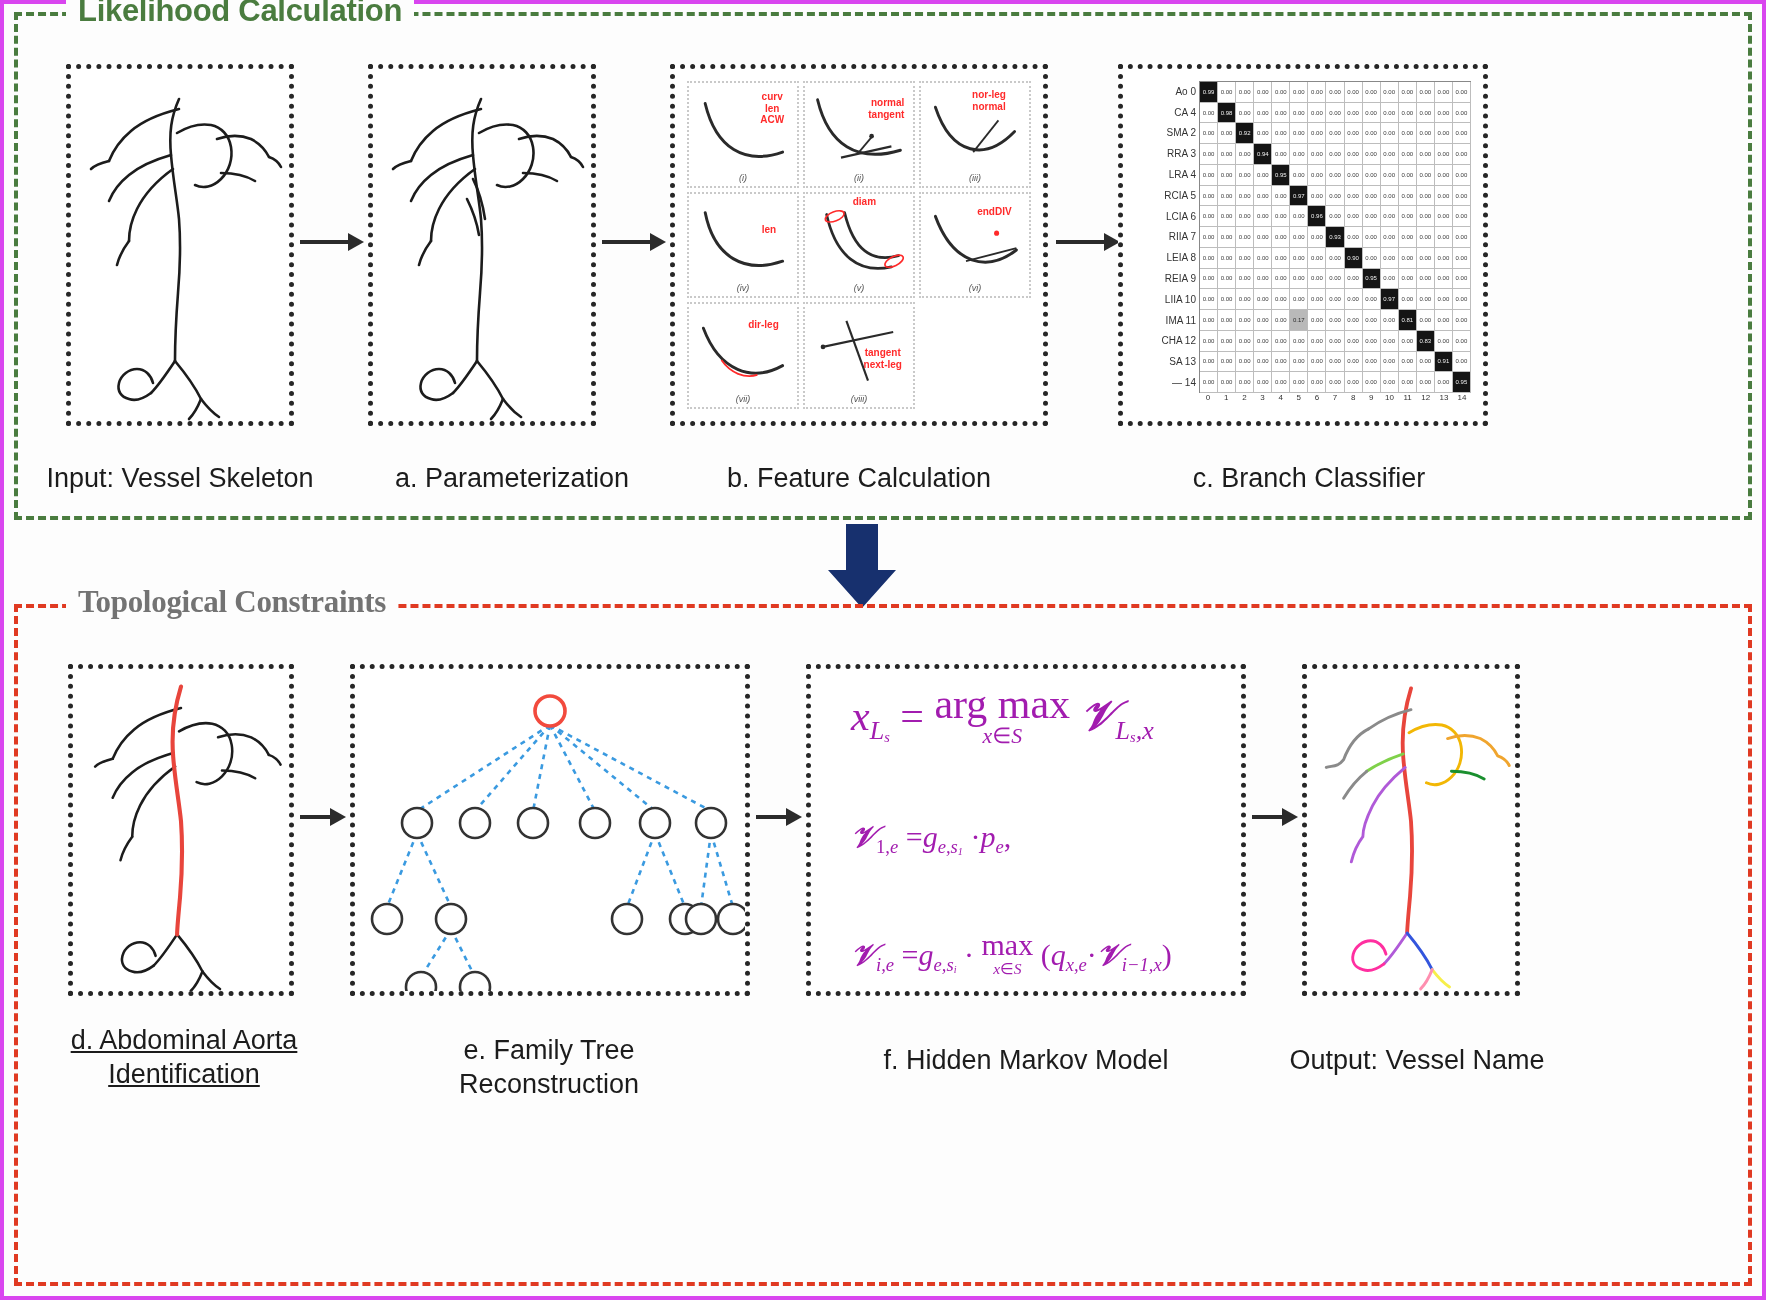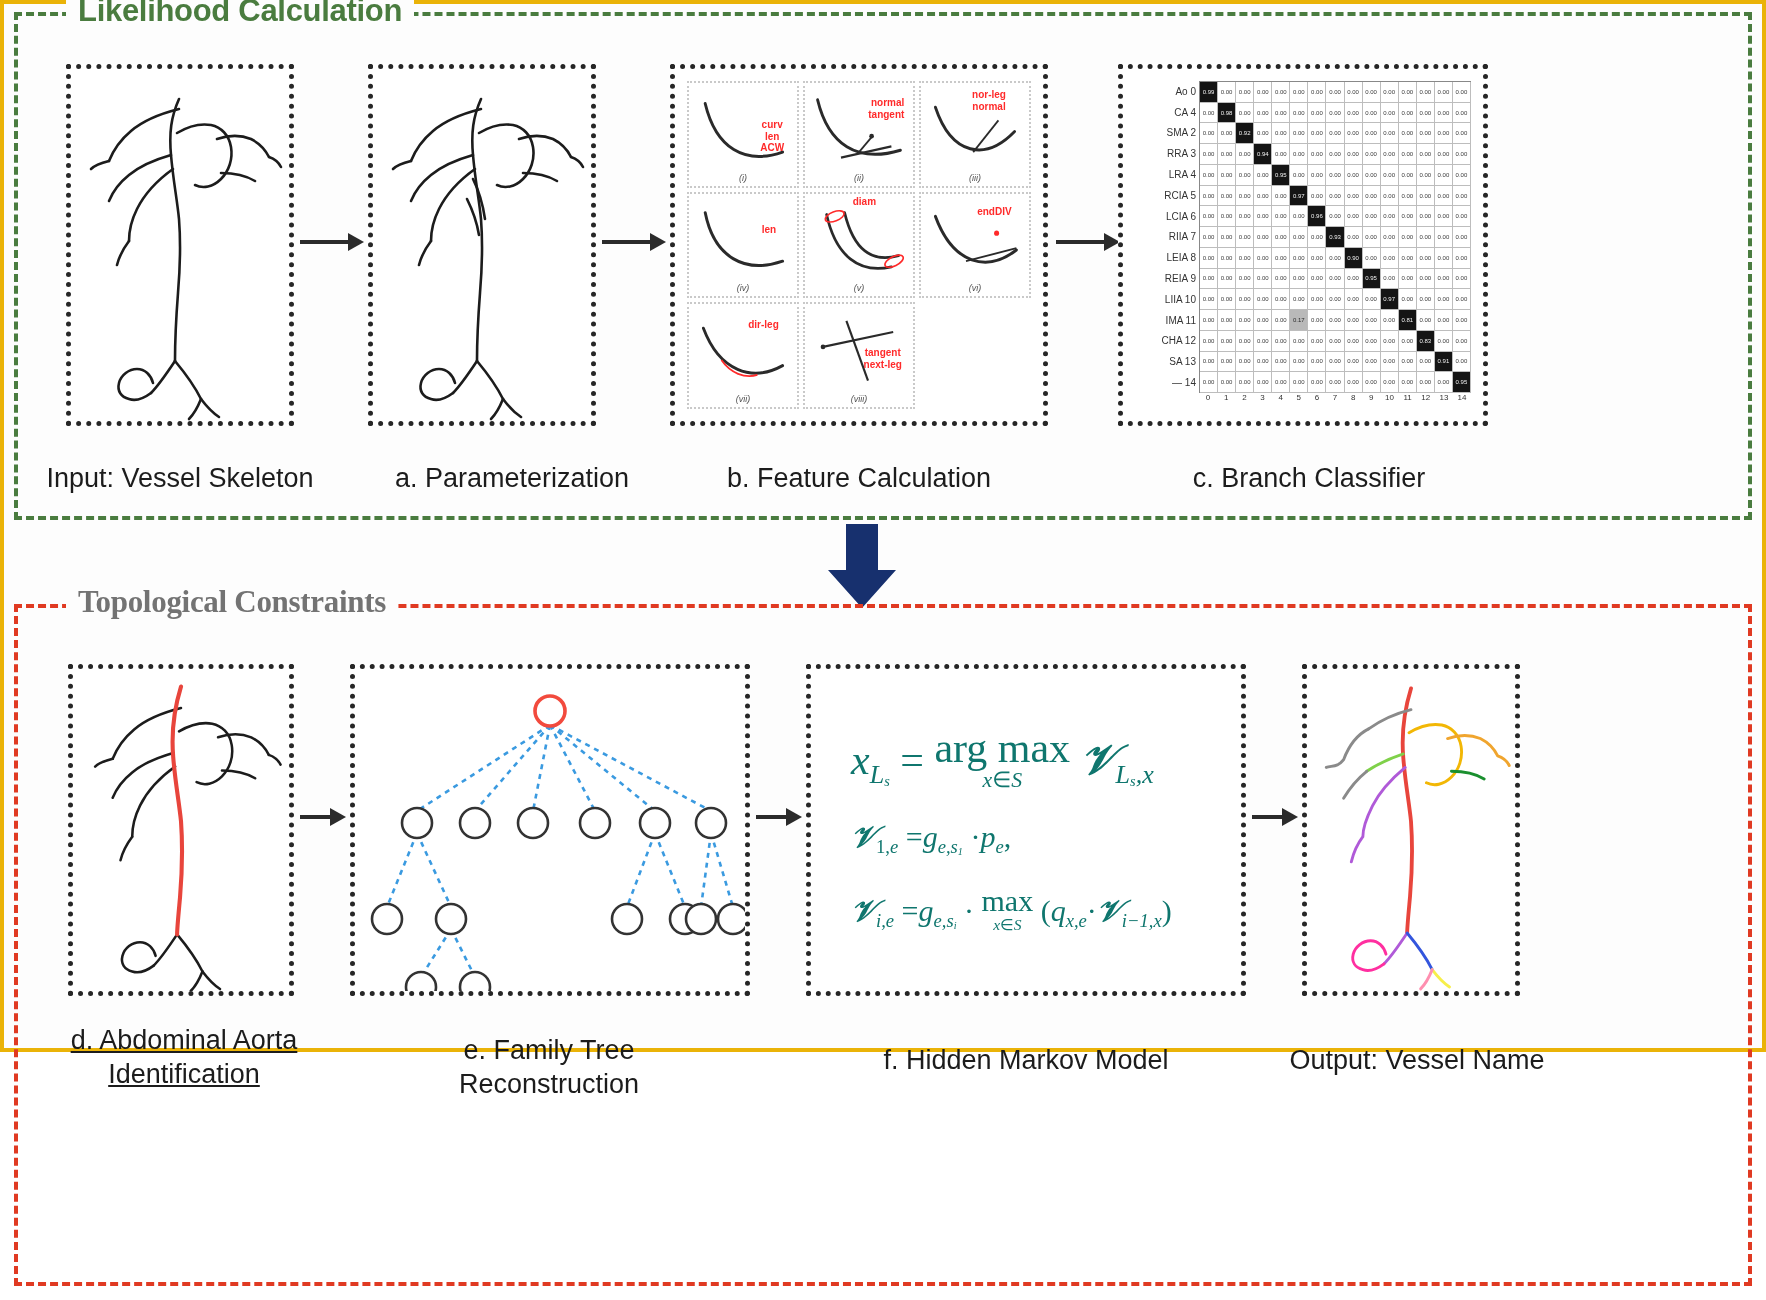--- a/index.html
+++ b/index.html
@@ -4,23 +4,23 @@
 <style>
   * { box-sizing: border-box; margin: 0; padding: 0; }
   html, body {
     width: 1766px; height: 1300px;
     background: #ffffff;
     font-family: "Liberation Sans", sans-serif;
     overflow: hidden;
   }
   #figure {
     position: relative;
-    width: 1766px; height: 1052px;
+    width: 1766px; height: 1300px;
     background: #fdfdfd;
-    border: 4px solid #eab308;
+    border: 4px solid #d946ef;
   }
 
   
   .section {
     position: absolute;
     border-width: 4px;
     border-style: dashed;
     background: transparent;
   }
   #sec-likelihood {
@@ -147,24 +147,24 @@
   }
   #cm-collabels div {
     flex: 1; text-align: center; font-size: 8px; color: #333;
   }
 
   
   #hmm-formulas {
     position: absolute;
     left: 0; top: 0; width: 100%; height: 100%;
     display: flex; flex-direction: column;
-    justify-content: center;
+    justify-content: space-between;
     padding: 0 40px;
     font-family: "Liberation Serif", serif;
-    color: #0f766e;
+    color: #a21caf;
   }
   .eq { margin: 14px 0; }
   .eq1 { font-size: 42px; }
   .eq2, .eq3 { font-size: 30px; }
   .sub { font-size: 0.62em; vertical-align: -0.32em; }
   .subsub { font-size: 0.55em; vertical-align: -0.2em; }
   .cal { font-family: "Liberation Serif", serif; font-style: italic; font-weight: bold; }
   .it { font-style: italic; }
   .argmaxwrap {
     display: inline-block; text-align: center; vertical-align: -0.30em;
@@ -246,21 +246,21 @@
     </svg>
   </div>
 
   <div class="panel" style="left:666px; top:60px; width:378px; height:362px;">
     <div class="featgrid">
 
       <div class="featcell">
         <svg width="100%" height="100%" viewBox="0 0 120 110" preserveAspectRatio="none">
           <path d="M18 22 C30 70 62 88 104 74" fill="none" stroke="#2a2a2a" stroke-width="3.2" stroke-linecap="round"></path>
         </svg>
-        <div class="featlabel" style="left:56%; top:8%; width:42%;margin-top:28px;">curv
+        <div class="featlabel" style="left:56%; top:8%; width:42%;">curv
 len
 ACW</div>
         <div class="featsub">(i)</div>
       </div>
 
       <div class="featcell">
         <svg width="100%" height="100%" viewBox="0 0 120 110" preserveAspectRatio="none">
           <path d="M14 18 C26 66 58 86 106 72" fill="none" stroke="#2a2a2a" stroke-width="3.2" stroke-linecap="round"></path>
           <line x1="60" y1="74" x2="74" y2="58" stroke="#2a2a2a" stroke-width="2"></line>
           <line x1="40" y1="80" x2="96" y2="68" stroke="#2a2a2a" stroke-width="2.4"></line>

